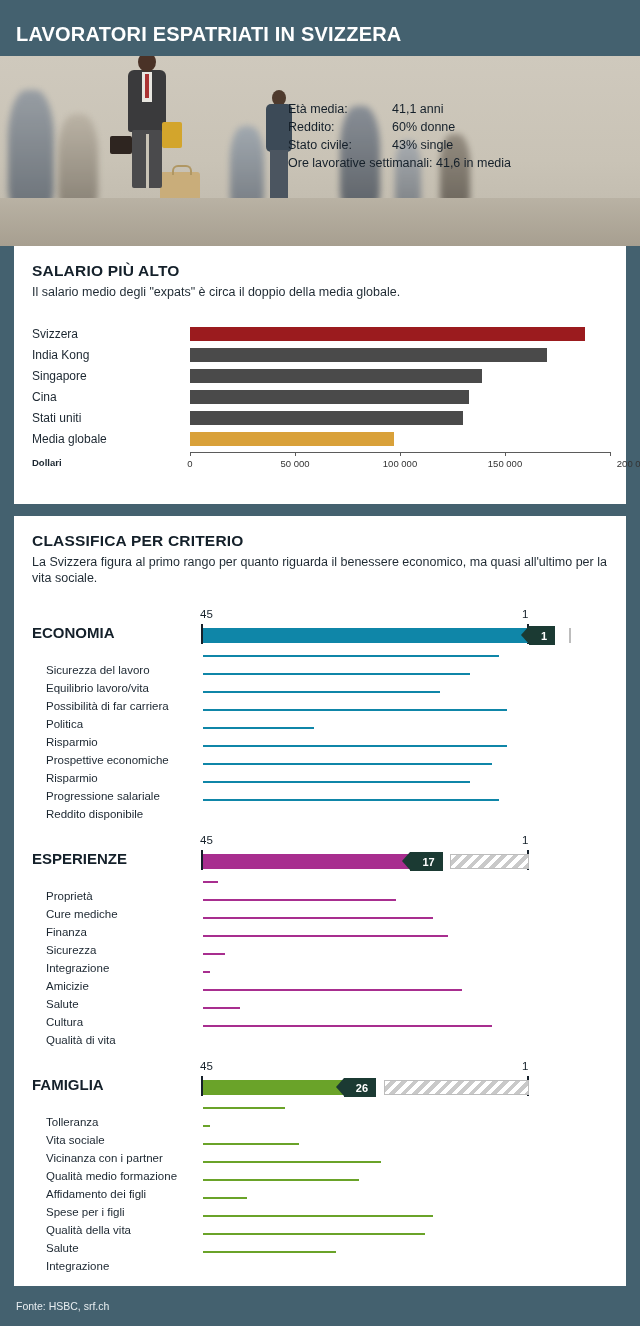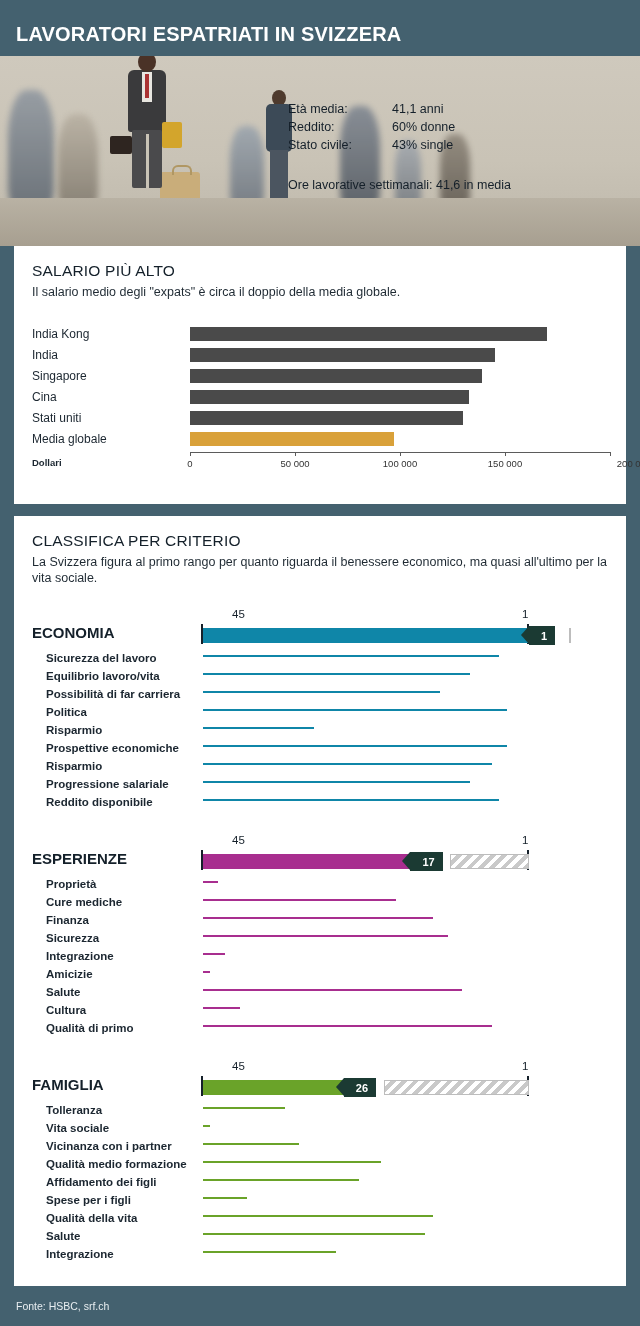--- a/index.html
+++ b/index.html
@@ -54,28 +54,28 @@
   .walker2 .b { position:absolute; left:4px; top:14px; width:26px; height:48px; background:#3c4a57; border-radius:5px; }
   .walker2 .l { position:absolute; left:8px; top:60px; width:18px; height:50px; background:#4b5560; }
 
   .stats {
     position:absolute; left:288px; top:44px; width:330px;
     font-size:12.5px; color:#15202a; line-height:18px;
   }
   .stats .row { display:flex; }
   .stats .k { width:104px; }
   .stats .v { }
-  .stats .hours { margin-top:22px; }
+  .stats .hours { }
 
   
   .panel {
     position:absolute; left:14px; width:612px; background:#ffffff;
   }
   .panel h2 {
-    margin:0; padding:16px 4px 2px 18px; font-size:15.5px; font-weight:normal;
+    margin:0; padding:16px 4px 2px 18px; font-size:15.5px; font-weight:bold;
     letter-spacing:.2px; color:#14202a; text-transform:uppercase;
   }
   .panel .sub {
     padding:2px 18px 0 18px; font-size:12.5px; color:#1f2a33; line-height:16px;
   }
 
   
   #panel-salary { top:246px; height:258px; }
   .salbars { position:absolute; left:0; top:80px; width:612px; }
   .salrow { position:relative; height:17px; margin-bottom:4px; }
@@ -90,42 +90,42 @@
   .dollari { position:absolute; left:18px; font-size:9.5px; font-weight:bold; color:#1b2630; }
 
   
   #panel-rank { top:516px; height:770px; }
   .group { position:relative; margin-top:6px; }
   .group-title {
     position:absolute; left:18px; top:16px; font-size:15px; font-weight:bold;
     text-transform:uppercase; color:#14202a;
   }
   .scalebar { position:relative; height:38px; }
-  .scale-num-l { position:absolute; left:186px; top:0; font-size:11.5px; color:#15202a;margin-left:32px; }
+  .scale-num-l { position:absolute; left:186px; top:0; font-size:11.5px; color:#15202a; }
   .scale-num-r { position:absolute; left:508px; top:0; font-size:11.5px; color:#15202a; }
   .scale-tick-l { position:absolute; left:187px; top:16px; width:2px; height:20px; background:#15202a; }
   .scale-tick-r { position:absolute; left:513px; top:16px; width:2px; height:20px; background:#15202a; }
   .mainbar { position:absolute; left:189px; top:20px; height:15px; }
   .hatch {
     position:absolute; top:20px; height:15px;
     background: repeating-linear-gradient(135deg,#ffffff 0 4px,#c9c9c9 4px 8px);
     border:1px solid #bdbdbd;
   }
   .flag {
     position:absolute; top:18px; height:19px; background:#1b3a33; color:#fff;
     font-size:11px; font-weight:bold; display:flex; align-items:center;
     padding-left:12px; padding-right:8px;
   }
   .flag:before {
     content:""; position:absolute; left:-8px; top:0; width:0; height:0;
     border-top:9.5px solid transparent; border-bottom:9.5px solid transparent;
     border-right:8px solid #1b3a33;
   }
   .crit { position:relative; height:18px; }
-  .crit .lbl { position:absolute; left:32px; top:6px; font-size:11.5px; color:#1b2630;font-weight:bold; }
+  .crit .lbl { position:absolute; left:32px; top:18px; font-size:11.5px; color:#1b2630; }
   .crit .line { position:absolute; left:189px; top:9px; height:2px; }
 
   .footer {
     position:absolute; left:0; bottom:0; width:640px; height:40px;
     color:#e8eef1; font-size:10.5px; padding-left:16px; display:flex; align-items:center;
   }
 </style>
 </head>
 <body>
 
@@ -174,26 +174,26 @@
       </div>
       <div class="hours">Ore lavorative settimanali: 41,6 in media</div>
     </div>
   </div>
 
   <div class="panel" id="panel-salary">
     <h2>SALARIO PIÙ ALTO</h2>
     <div class="sub">Il salario medio degli "expats" è circa il doppio della media globale.</div>
     <div class="salbars" id="salary-bars">
         <div class="salrow">
+          <div class="lbl">Svizzera</div>
+          <div class="bar" style="width: 394.8px; background: rgb(155, 27, 30);"></div>
+        </div>
+        <div class="salrow">
           <div class="lbl">India Kong</div>
           <div class="bar" style="width: 357px; background: rgb(74, 74, 74);"></div>
-        </div>
-        <div class="salrow">
-          <div class="lbl">India</div>
-          <div class="bar" style="width: 304.5px; background: rgb(74, 74, 74);"></div>
         </div>
         <div class="salrow">
           <div class="lbl">Singapore</div>
           <div class="bar" style="width: 291.9px; background: rgb(74, 74, 74);"></div>
         </div>
         <div class="salrow">
           <div class="lbl">Cina</div>
           <div class="bar" style="width: 279.3px; background: rgb(74, 74, 74);"></div>
         </div>
         <div class="salrow">
@@ -312,21 +312,21 @@
           </div>
           <div class="crit">
             <div class="lbl">Salute</div>
             <div class="line" style="width: 259.318px; background: rgb(168, 46, 143);"></div>
           </div>
           <div class="crit">
             <div class="lbl">Cultura</div>
             <div class="line" style="width: 37.0455px; background: rgb(168, 46, 143);"></div>
           </div>
           <div class="crit">
-            <div class="lbl">Qualità di primo</div>
+            <div class="lbl">Qualità di vita</div>
             <div class="line" style="width: 288.955px; background: rgb(168, 46, 143);"></div>
           </div>
         </div>
         <div class="group" style="margin-top: 26px;">
           <div class="scalebar">
             <div class="group-title">FAMIGLIA</div>
             <div class="scale-num-l">45</div>
             <div class="scale-num-r">1</div>
             <div class="scale-tick-l"></div>
             <div class="scale-tick-r"></div>

